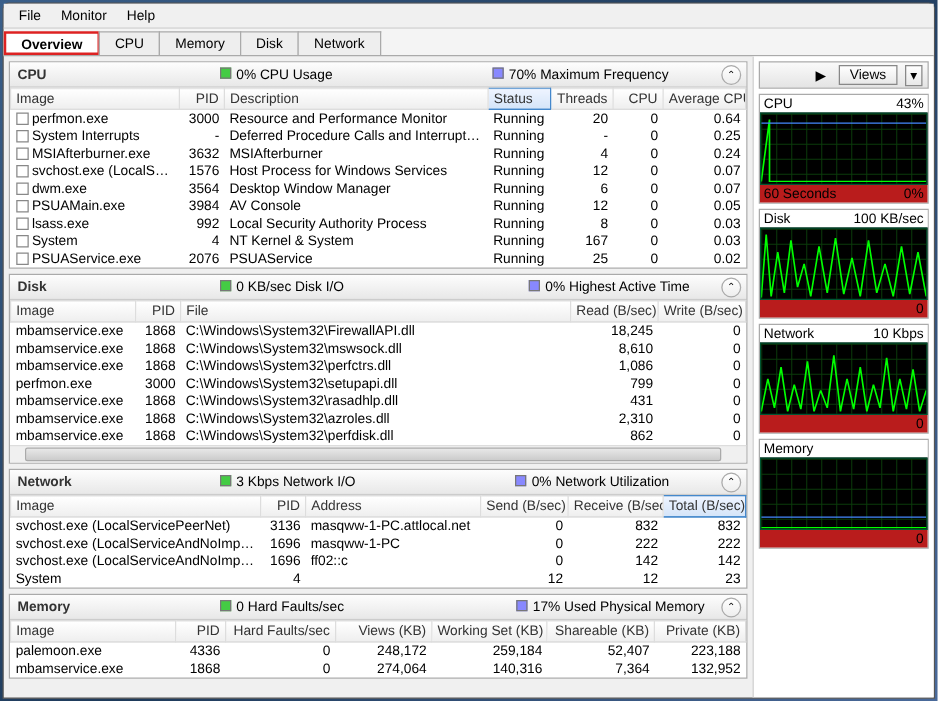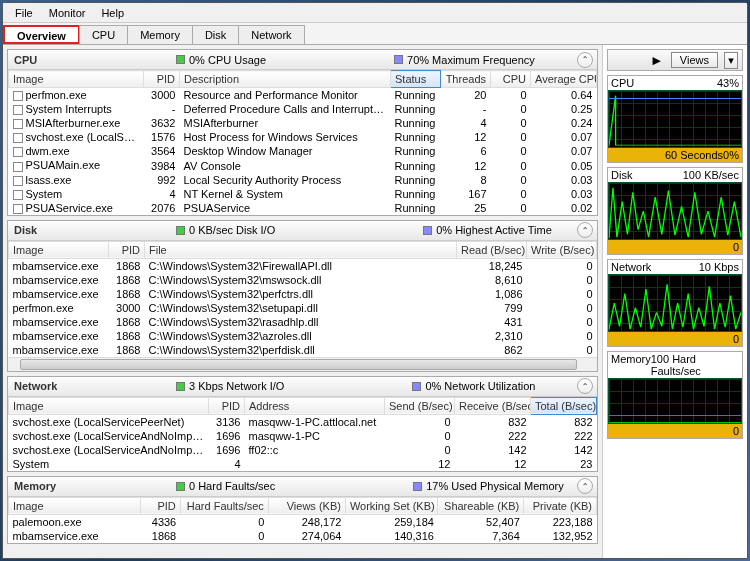--- a/index.html
+++ b/index.html
@@ -16,40 +16,40 @@
 .tabs { height: 22px; background: #f4f4f4; border-bottom: 1px solid #aaa; display: flex; }
 .tab { padding: 3px 12px; border: 1px solid #aaa; border-bottom: none; background: #eee; margin-right: -1px; margin-top: 2px; cursor: pointer; }
 .tab.active { background: #fff; font-weight: bold; }
 .tab.hl { border: 2px solid #d22; }
 .content { flex: 1; display: flex; overflow: hidden; }
 .main { flex: 1; padding: 4px; overflow: hidden; display: flex; flex-direction: column; gap: 4px; }
 .side { width: 145px; border-left: 1px solid #ccc; padding: 4px; background: #fff; display: flex; flex-direction: column; gap: 4px; }
 .panel { border: 1px solid #aaa; background: #fff; display: flex; flex-direction: column; }
 .phead { height: 20px; background: linear-gradient(180deg, #fdfdfd 0%, #e8e8e8 100%); border-bottom: 1px solid #ccc; display: flex; align-items: center; padding: 0 6px; gap: 8px; position: relative; }
 .phead .name { font-weight: bold; color: #333; min-width: 54px; }
-.phead .stat { display: flex; align-items: center; gap: 4px; }
+.phead .stat { display: flex; align-items: flex-start; gap: 4px; }
 .phead .sq { width: 9px; height: 9px; border: 1px solid #777; }
 .phead .sq.g { background: #4c4; }
 .phead .sq.b { background: #88f; }
 .phead .chev { position: absolute; right: 4px; width: 16px; height: 16px; border: 1px solid #aaa; border-radius: 8px; display: flex; align-items: center; justify-content: center; background: linear-gradient(#fff,#eee); cursor: pointer; font-size: 8px; }
 table { width: 100%; border-collapse: collapse; table-layout: fixed; }
 th { text-align: left; padding: 2px 4px; background: linear-gradient(#fff,#eee); border: 1px solid #ddd; font-weight: normal; color: #333; white-space: nowrap; overflow: hidden; }
 th.r, td.r { text-align: right; }
 td { padding: 1px 4px; white-space: nowrap; overflow: hidden; text-overflow: ellipsis; }
 th.hl { border: 1px solid #48c; background: linear-gradient(#eef4ff,#d4e4f8); }
 .chk { display: inline-block; width: 10px; height: 10px; border: 1px solid #888; vertical-align: middle; margin-right: 3px; background: #fff; }
 .sidehead { height: 22px; background: linear-gradient(#fafafa,#e4e4e4); border: 1px solid #aaa; display: flex; align-items: center; justify-content: flex-end; padding: 0 4px; gap: 6px; }
 .sidehead .arr { cursor: pointer; padding: 0 4px; }
 .vbtn { border: 1px solid #888; padding: 1px 8px; background: linear-gradient(#fff,#e8e8e8); cursor: pointer; }
 .vdd { width: 14px; border: 1px solid #888; padding: 1px 2px; background: linear-gradient(#fff,#e8e8e8); cursor: pointer; text-align: center; }
 .mini { border: 1px solid #aaa; height: 88px; display: flex; flex-direction: column; }
 .mhead { display: flex; justify-content: space-between; padding: 1px 3px; background: #fff; font-size: 10px; }
 .mgraph { flex: 1; background: #000; position: relative; border: 1px solid #053; }
 .grid { position: absolute; inset: 0; background-image: linear-gradient(#0a3a0a 1px, transparent 1px), linear-gradient(90deg, #0a3a0a 1px, transparent 1px); background-size: 12px 12px; }
-.mfoot { display: flex; justify-content: flex-end; padding: 1px 3px; background: #eab308; font-size: 10px; }
+.mfoot { display: flex; justify-content: space-between; padding: 1px 3px; background: #b91c1c; font-size: 10px; }
 svg.line { position: absolute; inset: 0; width: 100%; height: 100%; }
 .scrolltrack { height: 14px; background: #f0f0f0; border-top: 1px solid #ddd; position: relative; }
 .scrollthumb { position: absolute; left: 12px; right: 20px; top: 1px; height: 11px; background: linear-gradient(#e8e8e8,#ccc); border: 1px solid #aaa; border-radius: 2px; }
 </style>
 </head>
 <body>
 
 <div class="window">
   <div class="menubar">
     <span>File</span>
@@ -450,21 +450,20 @@
             </svg>
           </div>
         <div class="mfoot">
             <span></span>
             <span>0</span>
           </div>
       </div>
       <div class="mini">
         <div class="mhead">
             <span>Memory</span>
-            <span>100 Hard Faults/sec</span>
           </div>
         <div class="mgraph">
             <div class="grid"></div>
             <svg class="line" viewBox="0 0 100 60" preserveAspectRatio="none">
               <polyline points="0,59 100,59" fill="none" stroke="#0f0" stroke-width="1"></polyline>
               <polyline points="0,50 100,50" fill="none" stroke="#48f" stroke-width="1"></polyline>
             </svg>
           </div>
         <div class="mfoot">
             <span></span>

